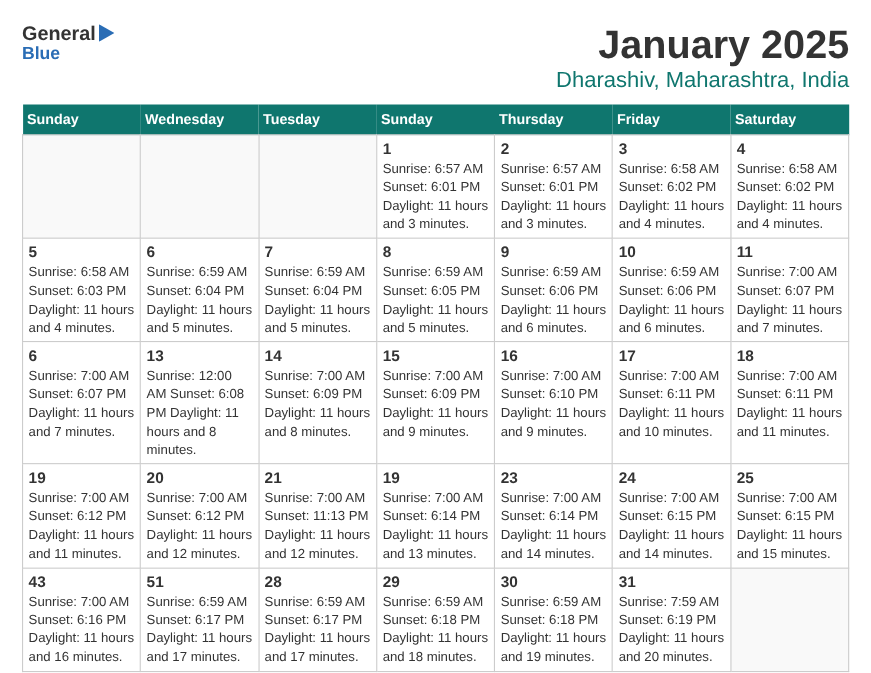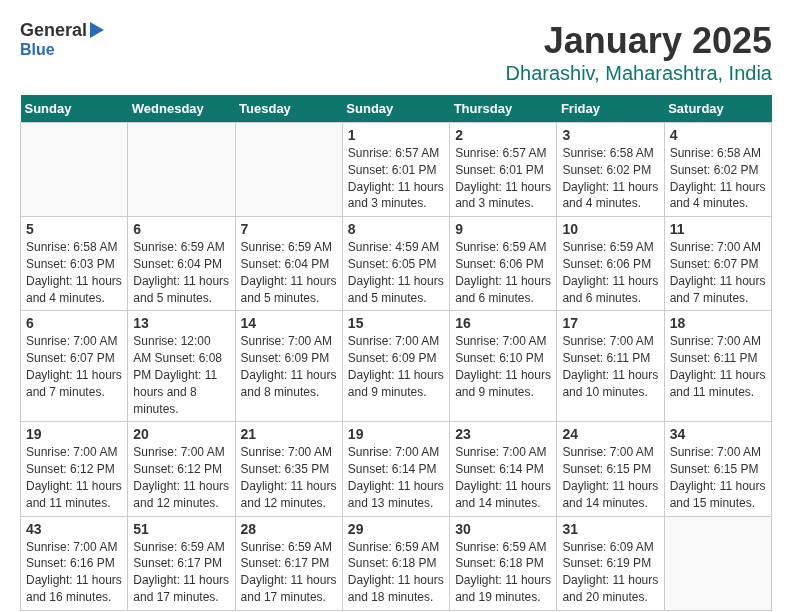--- a/index.html
+++ b/index.html
@@ -167,21 +167,21 @@
         </td>
         <td>
           <span class="day-number">7</span>
           <div class="day-info">Sunrise: 6:59 AM
 Sunset: 6:04 PM
 Daylight: 11 hours
 and 5 minutes.</div>
         </td>
         <td>
           <span class="day-number">8</span>
-          <div class="day-info">Sunrise: 4:59 AM
+          <div class="day-info">Sunrise: 6:59 AM
 Sunset: 6:05 PM
 Daylight: 11 hours
 and 5 minutes.</div>
         </td>
         <td>
           <span class="day-number">9</span>
           <div class="day-info">Sunrise: 6:59 AM
 Sunset: 6:06 PM
 Daylight: 11 hours
 and 6 minutes.</div>
@@ -263,21 +263,21 @@
         <td>
           <span class="day-number">20</span>
           <div class="day-info">Sunrise: 7:00 AM
 Sunset: 6:12 PM
 Daylight: 11 hours
 and 12 minutes.</div>
         </td>
         <td>
           <span class="day-number">21</span>
           <div class="day-info">Sunrise: 7:00 AM
-Sunset: 6:35 PM
+Sunset: 11:13 PM
 Daylight: 11 hours
 and 12 minutes.</div>
         </td>
         <td>
           <span class="day-number">19</span>
           <div class="day-info">Sunrise: 7:00 AM
 Sunset: 6:14 PM
 Daylight: 11 hours
 and 13 minutes.</div>
         </td>
@@ -289,21 +289,21 @@
 and 14 minutes.</div>
         </td>
         <td>
           <span class="day-number">24</span>
           <div class="day-info">Sunrise: 7:00 AM
 Sunset: 6:15 PM
 Daylight: 11 hours
 and 14 minutes.</div>
         </td>
         <td>
-          <span class="day-number">34</span>
+          <span class="day-number">25</span>
           <div class="day-info">Sunrise: 7:00 AM
 Sunset: 6:15 PM
 Daylight: 11 hours
 and 15 minutes.</div>
         </td>
       </tr>
       <tr>
         <td>
           <span class="day-number">43</span>
           <div class="day-info">Sunrise: 7:00 AM
@@ -334,21 +334,21 @@
         </td>
         <td>
           <span class="day-number">30</span>
           <div class="day-info">Sunrise: 6:59 AM
 Sunset: 6:18 PM
 Daylight: 11 hours
 and 19 minutes.</div>
         </td>
         <td>
           <span class="day-number">31</span>
-          <div class="day-info">Sunrise: 6:09 AM
+          <div class="day-info">Sunrise: 7:59 AM
 Sunset: 6:19 PM
 Daylight: 11 hours
 and 20 minutes.</div>
         </td>
         <td class="empty"></td>
       </tr>
     </tbody>
 </table>
 
 </body></html>

